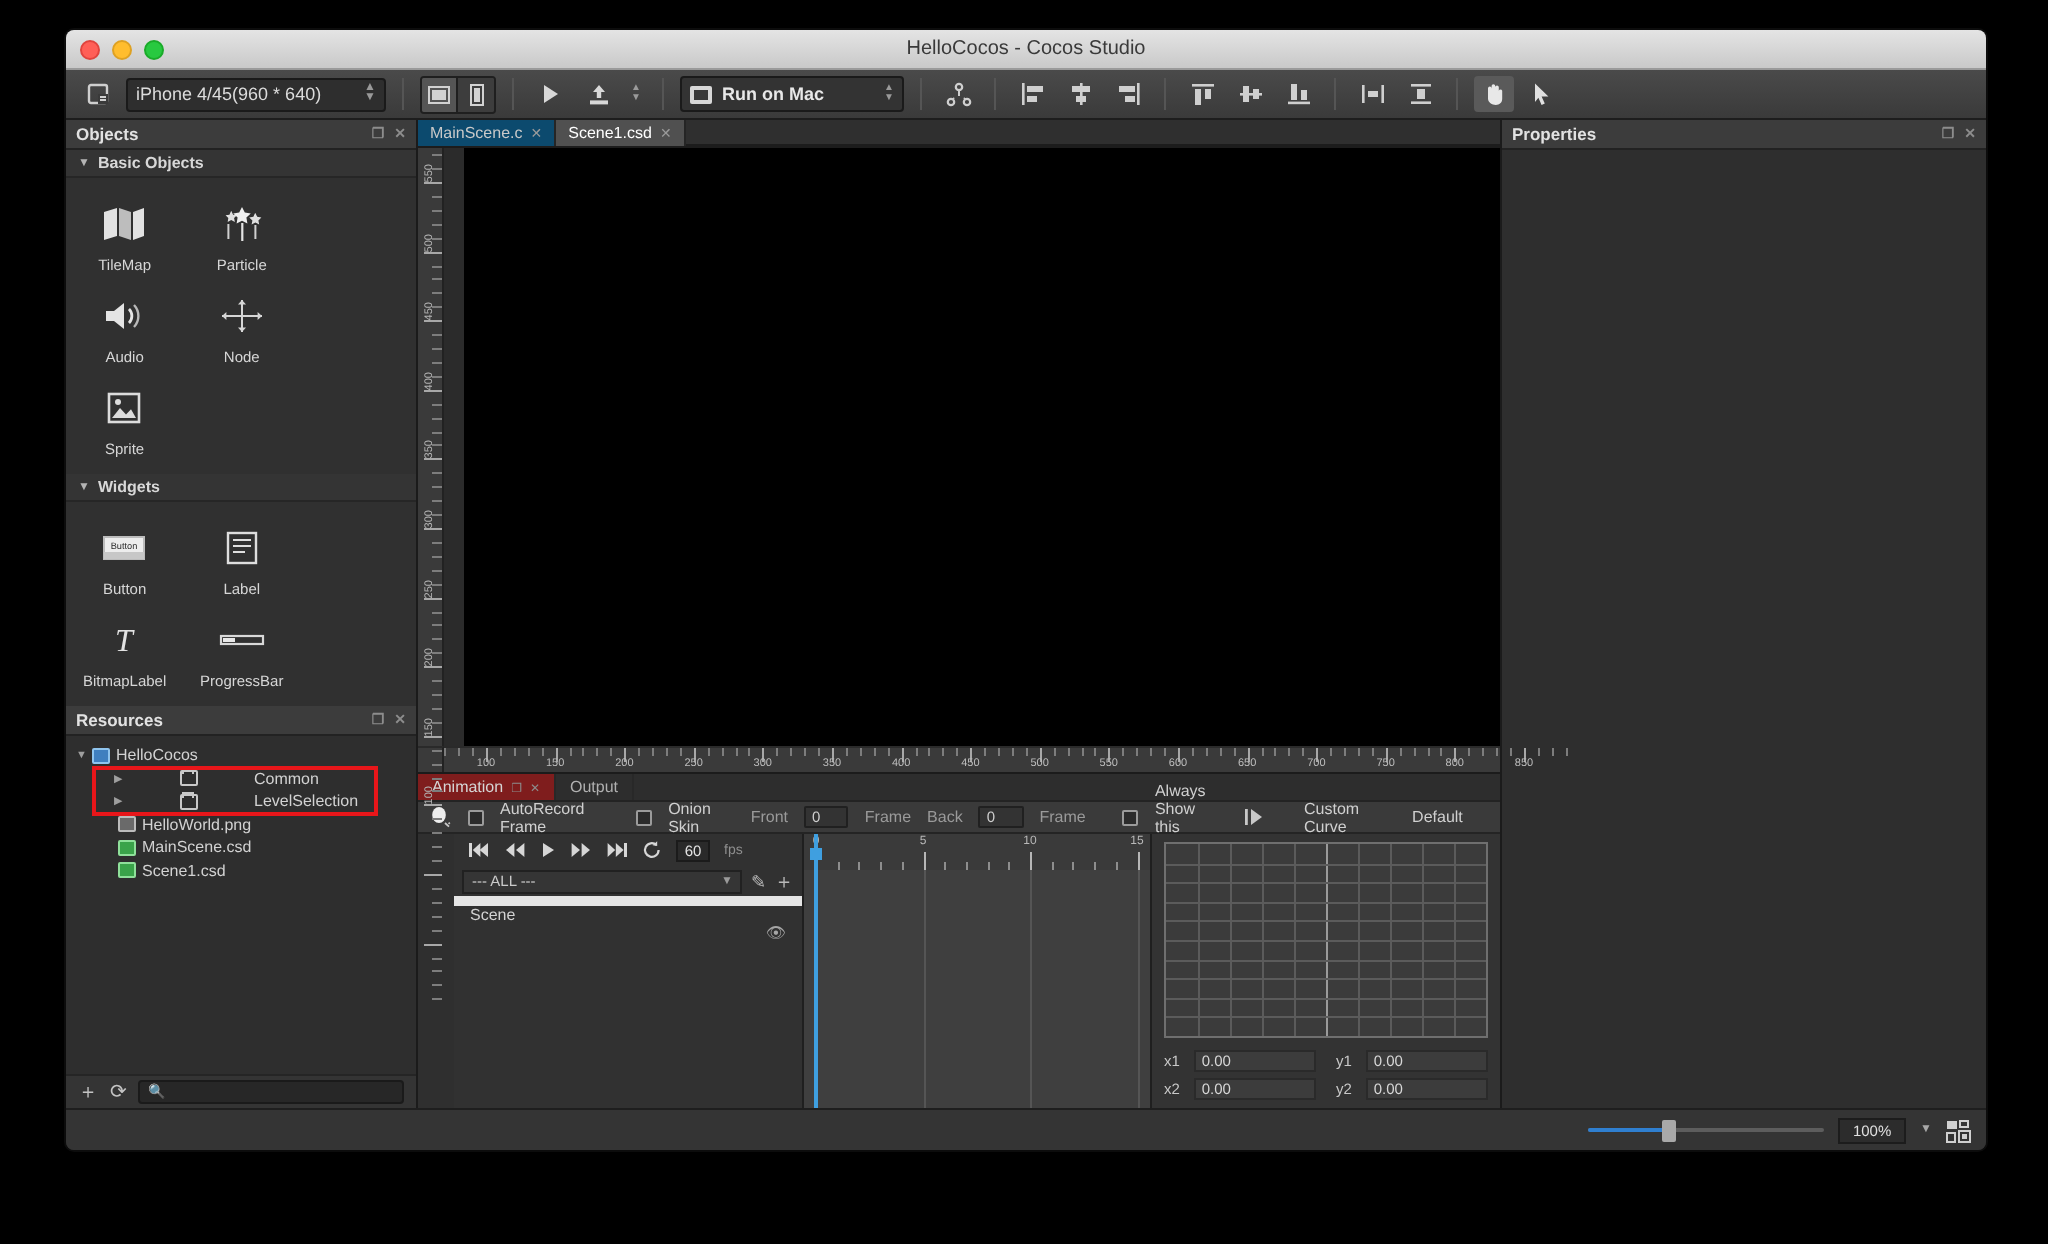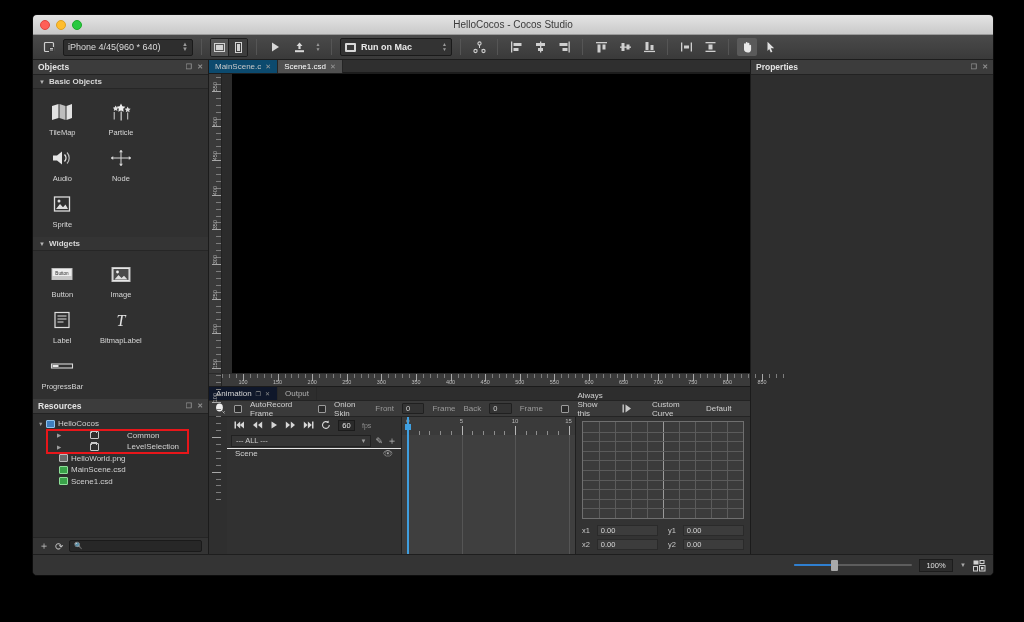--- a/index.html
+++ b/index.html
@@ -218,21 +218,21 @@
     border-top: 1px solid #1b1b1b;
     display: flex; flex-direction: column;
     flex: 0 0 auto;
   }
   .anim-tabs {
     height: 14px; background: #2d2d2d; display: flex; align-items: stretch;
     border-bottom: 1px solid #232323; flex: 0 0 auto;
   }
   .atab {
     display: flex; align-items: center; gap: 4px; padding: 0 7px;
-    font-size: 8px; color: #d6d6d6; background: #0f172a;
+    font-size: 8px; color: #d6d6d6; background: #7f1d1d;
     border-right: 1px solid #282828;
   }
   .atab.inactive { background: #2d2d2d; color: #b0b0b0; }
   .atab .cc { font-size: 6px; color: #8d8d8d; }
   .anim-toolbar {
     height: 16px; background: #3a3a3a; border-bottom: 1px solid #242424;
     display: flex; align-items: center; gap: 8px; padding: 0 6px;
     font-size: 8px; color: #d0d0d0; flex: 0 0 auto;
   }
   .cbx { width: 8px; height: 8px; border: 1px solid #9b9b9b; background: #2b2b2b; border-radius: 1px; flex: 0 0 auto; }
@@ -254,21 +254,21 @@
   }
   .selectbar { height: 15px; display: flex; align-items: center; gap: 4px; padding: 0 4px; }
   .dd {
     flex: 1 1 auto; height: 12px; background: #353535; border: 1px solid #212121;
     display: flex; align-items: center; padding: 0 4px;
     font-size: 7.5px; color: #cacaca;
   }
   .dd .ar { margin-left: auto; font-size: 6px; color: #9a9a9a; }
   .scene-row {
     height: 14px; display: flex; padding: 0 8px;
-    font-size: 8px; color: #d2d2d2; border-top: 1px solid #e5e5e5;
+    font-size: 8px; color: #d2d2d2; border-top: 5px solid #e5e5e5; flex-direction: column;
   }
   .timeline { flex: 1 1 auto; position: relative; background: #3a3a3a; min-width: 0; overflow: hidden; }
   .tl-ruler { height: 18px; position: relative; background: #3a3a3a; }
   .tl-ruler .tt { position: absolute; bottom: 0; width: 1px; height: 4px; background: #8d8d8d; }
   .tl-ruler .tt.maj { height: 9px; background: #b6b6b6; }
   .tl-ruler .tl-lbl { position: absolute; top: 1px; font-size: 6px; color: #b8b8b8; transform: translateX(-50%); }
   .tl-grid { position: absolute; left: 0; right: 0; top: 18px; bottom: 0; background: #3f3f3f; }
   .tl-grid .gl { position: absolute; top: 0; bottom: 0; width: 1px; background: #555; }
   .playhead { position: absolute; top: 0; bottom: 0; width: 2px; background: #3f9fe0; }
   .playhead .knob { position: absolute; top: 7px; left: -2px; width: 6px; height: 6px; background: #3f9fe0; }
@@ -519,31 +519,20 @@
       <div class="grid-items">
         <div class="item">
           <span class="ic">
             <svg width="24" height="16" viewBox="0 0 24 16">
                 <rect x="2" y="2.5" width="20" height="11" fill="#ededed" stroke="#bcbcbc"></rect>
                 <rect x="2" y="10" width="20" height="3.5" fill="#c7c7c7"></rect>
                 <text x="12" y="8.6" font-size="4.6" text-anchor="middle" fill="#2a2a2a" font-family="Liberation Sans, sans-serif">Button</text>
               </svg>
           </span>
           <span class="lb">Button</span>
-        </div>
-        <div class="item">
-          <span class="ic">
-            <svg width="22" height="17" viewBox="0 0 22 17">
-                <rect x="2" y="1.5" width="18" height="14" fill="#e6e6e6" stroke="#c2c2c2"></rect>
-                <rect x="3.5" y="3" width="15" height="11" fill="#4a4a4a"></rect>
-                <circle cx="7.5" cy="6" r="1.4" fill="#f0f0f0"></circle>
-                <path d="M4.5 13.5 l4-4.5 3 3 2.5-2.2 3.5 3.7Z" fill="#dedede"></path>
-              </svg>
-          </span>
-          <span class="lb">Image</span>
         </div>
         <div class="item">
           <span class="ic">
             <svg width="18" height="18" viewBox="0 0 18 18">
                 <rect x="2" y="1.5" width="14" height="15" fill="none" stroke="#dedede" stroke-width="1.2"></rect>
                 <path d="M4.5 5h9M4.5 8h9M4.5 11h6" stroke="#dedede" stroke-width="1.1"></path>
               </svg>
           </span>
           <span class="lb">Label</span>
         </div>

